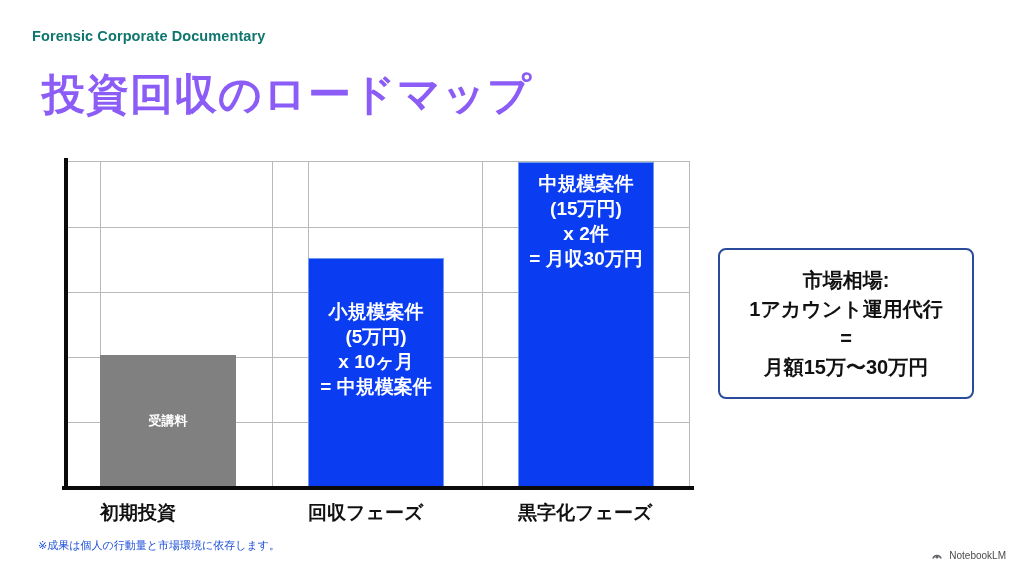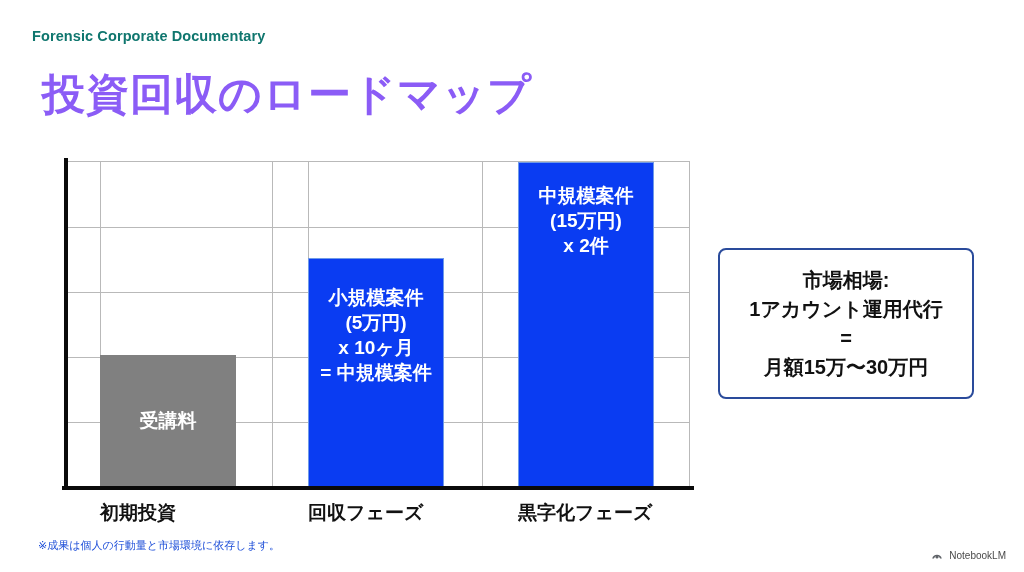--- a/index.html
+++ b/index.html
@@ -178,35 +178,36 @@
     <div class="gridline-h" style="top:195px"></div>
     <div class="gridline-h" style="top:260px"></div>
     <div class="gridline-v" style="left:36px"></div>
     <div class="gridline-v" style="left:208px"></div>
     <div class="gridline-v" style="left:244px"></div>
     <div class="gridline-v" style="left:418px"></div>
     <div class="gridline-v" style="left:454px"></div>
     <div class="gridline-v" style="left:589px"></div>
   </div>
 
-  <div class="bar gray" style="left:36px; width:136px; height:132px; font-size:19px;">
+  <div class="bar gray" style="left:36px; width:136px; height:132px; font-size:13px;">
     <span class="bar-line">受講料</span>
   </div>
 
-  <div class="bar blue" style="left:244px; width:136px; height:229px; font-size:19px; padding-top:26px;">
+  <div class="bar blue" style="left:244px; width:136px; height:229px; font-size:19px; padding-top:40px;">
     <span class="bar-line">小規模案件</span>
     <span class="bar-line">(5万円)</span>
     <span class="bar-line">x 10ヶ月</span>
     <span class="bar-line">= 中規模案件</span>
   </div>
 
-  <div class="bar blue" style="left:454px; width:136px; height:325px; font-size:19px; padding-top:20px;">
+  <div class="bar blue" style="left:454px; width:136px; height:325px; font-size:19px; padding-top:8px;">
     <span class="bar-line">中規模案件</span>
     <span class="bar-line">(15万円)</span>
     <span class="bar-line">x 2件</span>
+    <span class="bar-line">= 月収30万円</span>
   </div>
 </div>
 
 <div id="y-axis-line"></div>
 <div id="x-axis-line"></div>
 
 <div class="axis-label" style="left:100px; width:136px;">初期投資</div>
 <div class="axis-label" style="left:308px; width:136px;">回収フェーズ</div>
 <div class="axis-label" style="left:518px; width:136px;">黒字化フェーズ</div>
 

